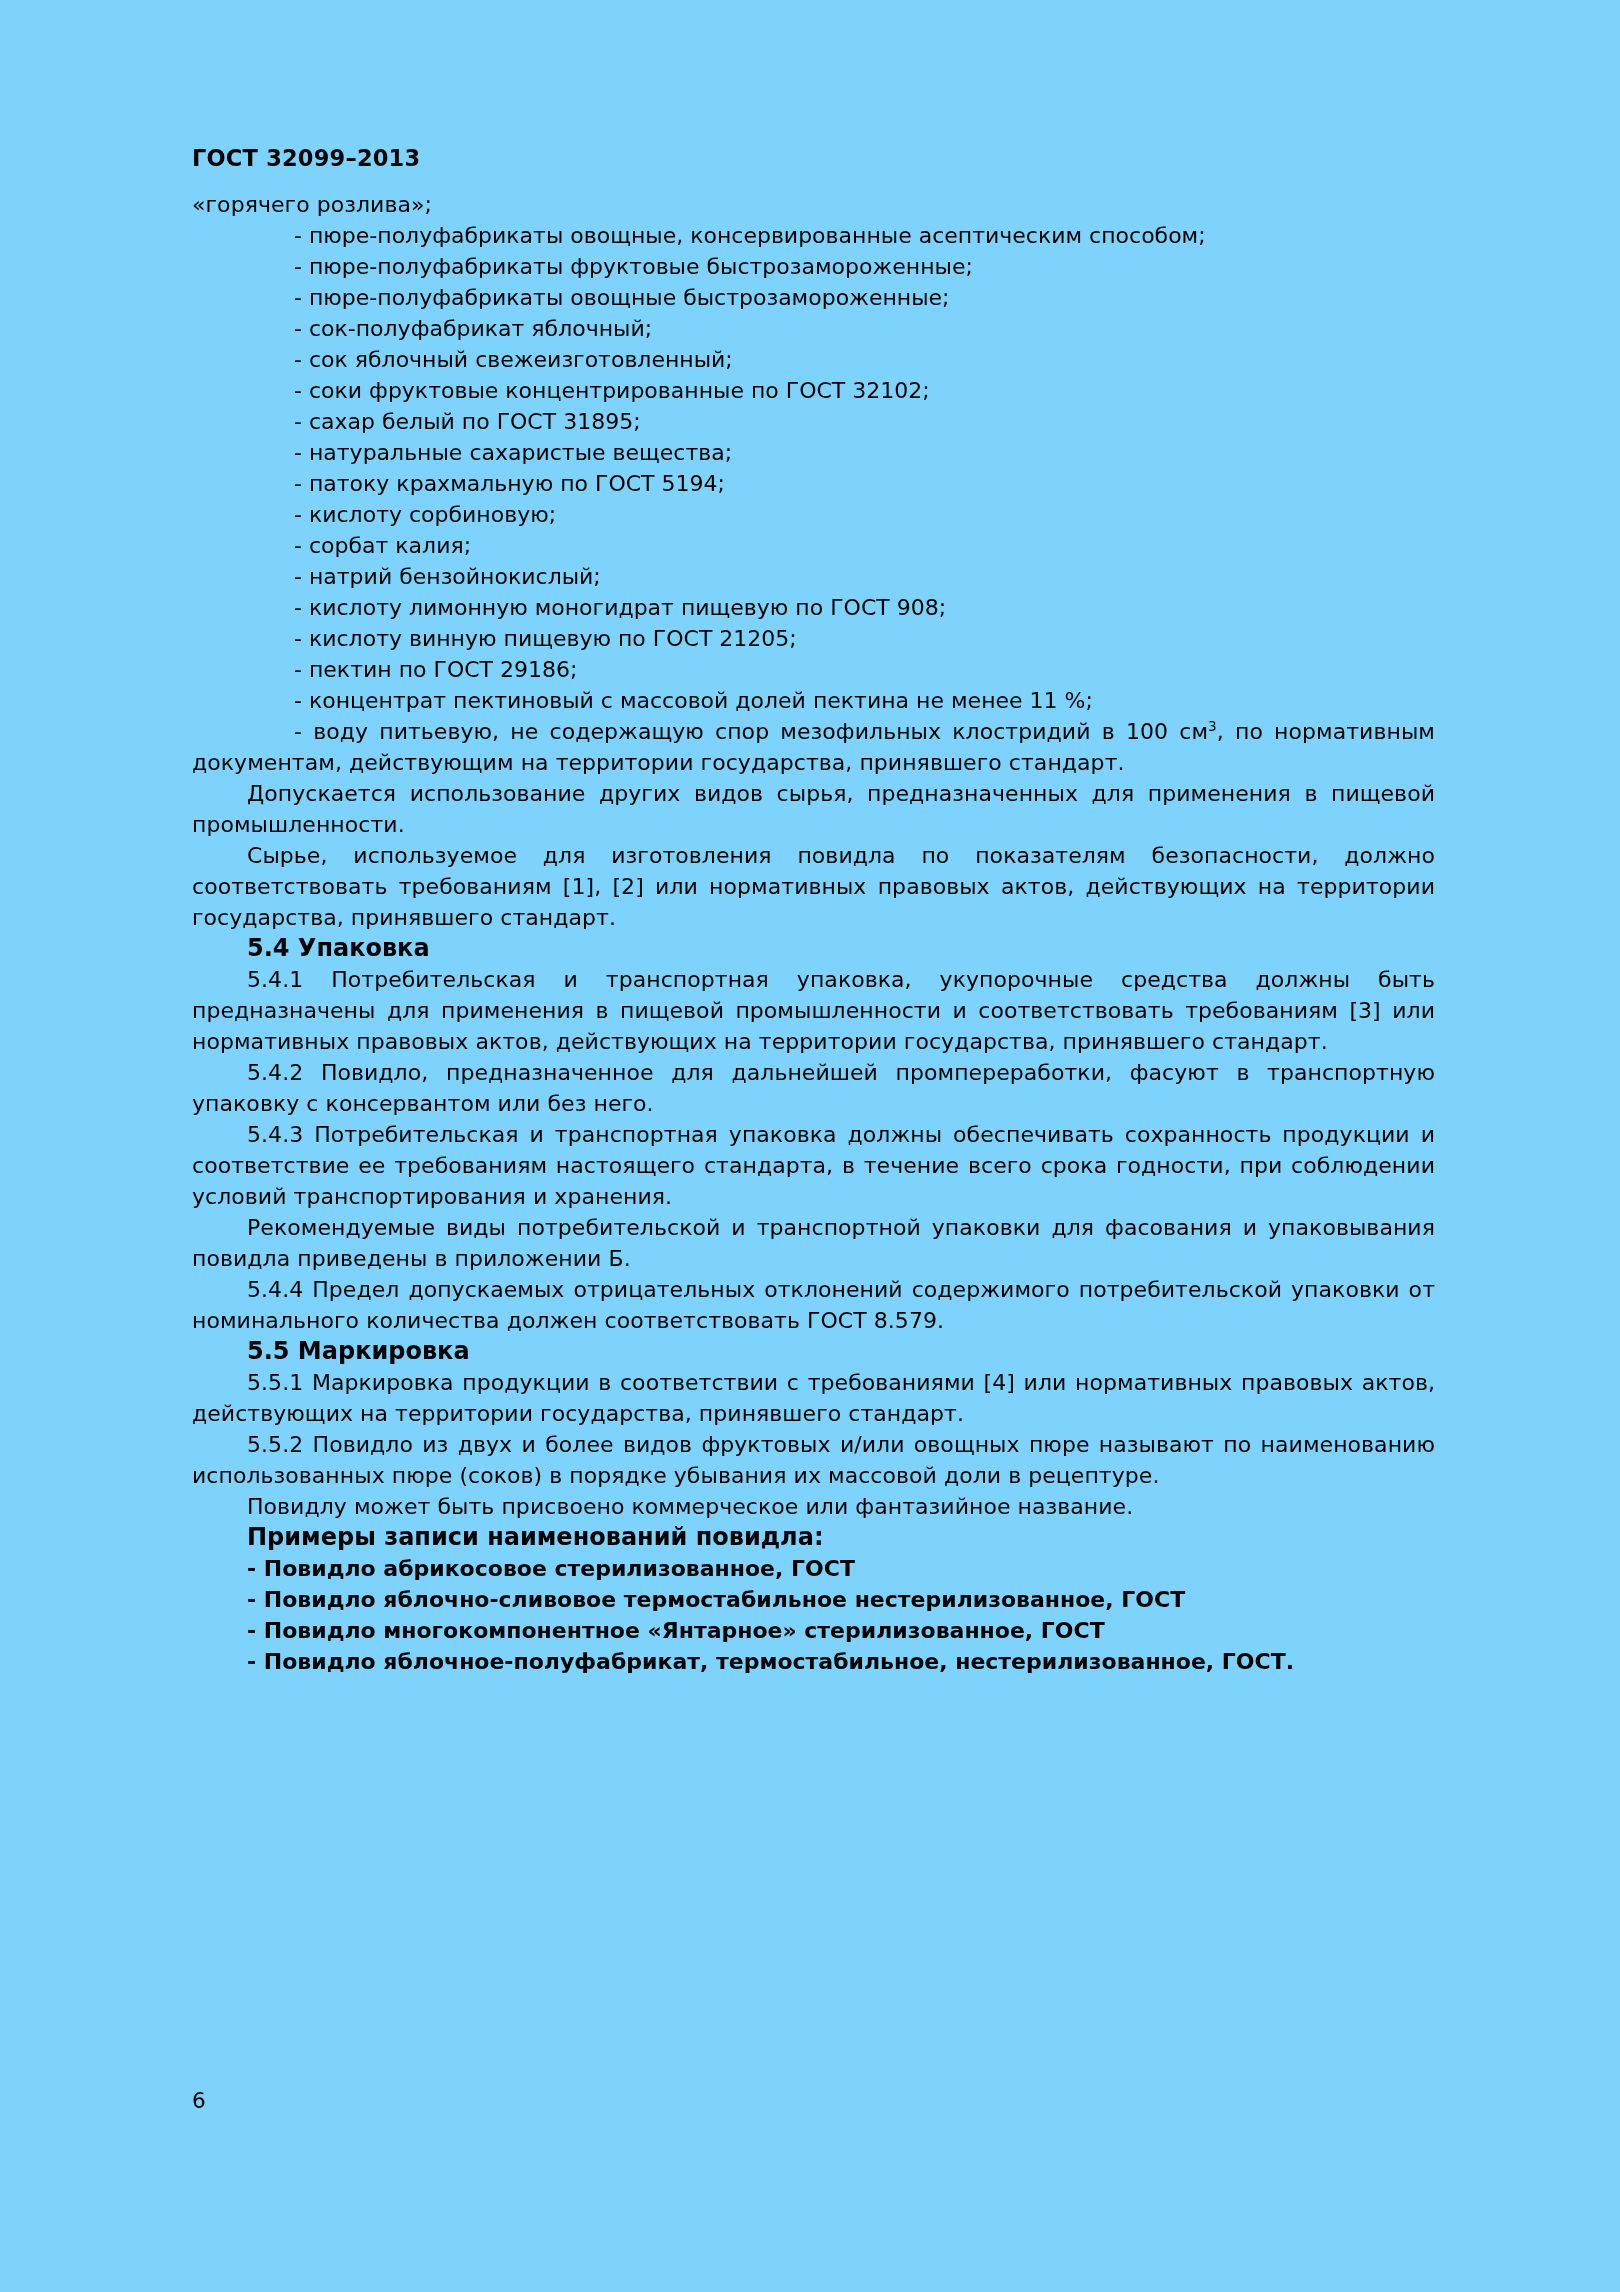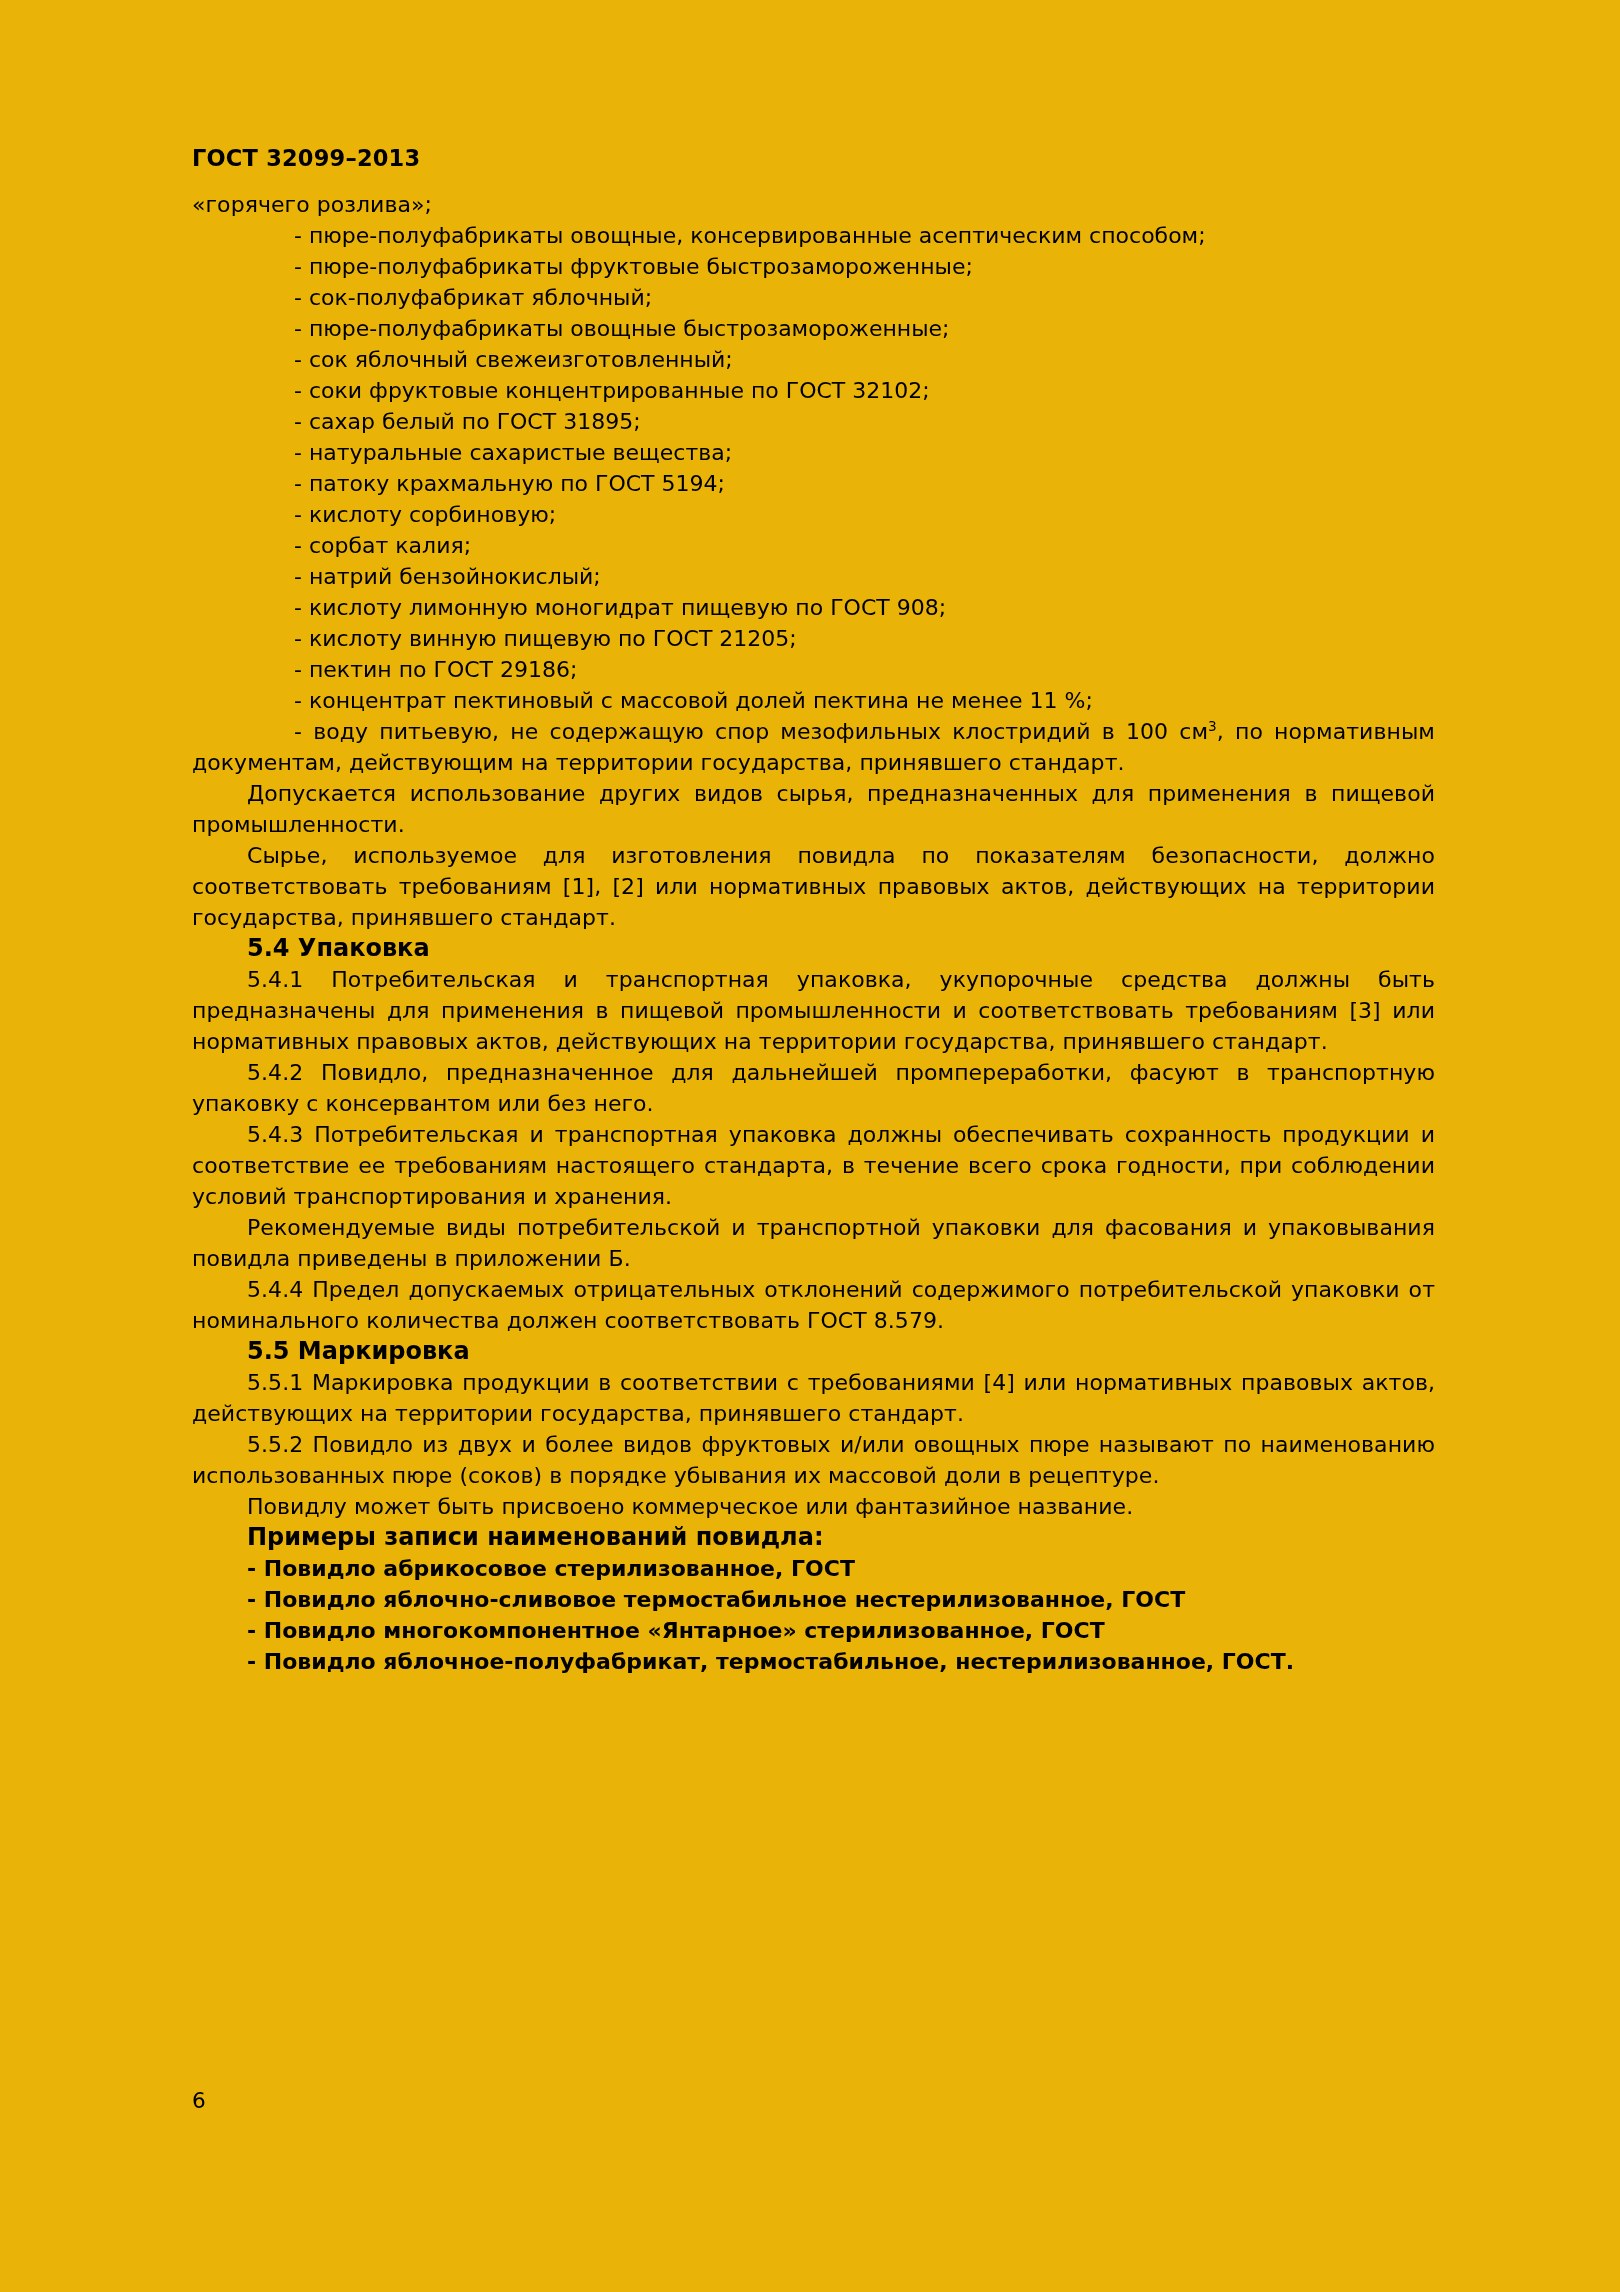--- a/index.html
+++ b/index.html
@@ -8,21 +8,21 @@
     background: #ffffff;
   }
   body {
     font-family: "DejaVu Sans", sans-serif;
     color: #000000;
   }
   .page {
     position: relative;
     width: 1620px;
     height: 2293px;
-    background: #eab308;
+    background: #7dd3fc;
     box-sizing: border-box;
     overflow: hidden;
   }
   .content {
     position: absolute;
     left: 192px;
     top: 145px;
     width: 1243px;
   }
   .doc-header {
@@ -97,22 +97,22 @@
 
   <div class="content">
 
     <div class="doc-header">ГОСТ 32099–2013</div>
 
     <p class="para nojust">«горячего розлива»;</p>
 
     <ul class="dash-list">
       <li>- пюре-полуфабрикаты овощные, консервированные асептическим способом;</li>
       <li>- пюре-полуфабрикаты фруктовые быстрозамороженные;</li>
+      <li>- пюре-полуфабрикаты овощные быстрозамороженные;</li>
       <li>- сок-полуфабрикат яблочный;</li>
-      <li>- пюре-полуфабрикаты овощные быстрозамороженные;</li>
       <li>- сок яблочный свежеизготовленный;</li>
       <li>- соки фруктовые концентрированные по ГОСТ 32102;</li>
       <li>- сахар белый по ГОСТ 31895;</li>
       <li>- натуральные сахаристые вещества;</li>
       <li>- патоку крахмальную по ГОСТ 5194;</li>
       <li>- кислоту сорбиновую;</li>
       <li>- сорбат калия;</li>
       <li>- натрий бензойнокислый;</li>
       <li>- кислоту лимонную моногидрат пищевую по ГОСТ 908;</li>
       <li>- кислоту винную пищевую по ГОСТ 21205;</li>

